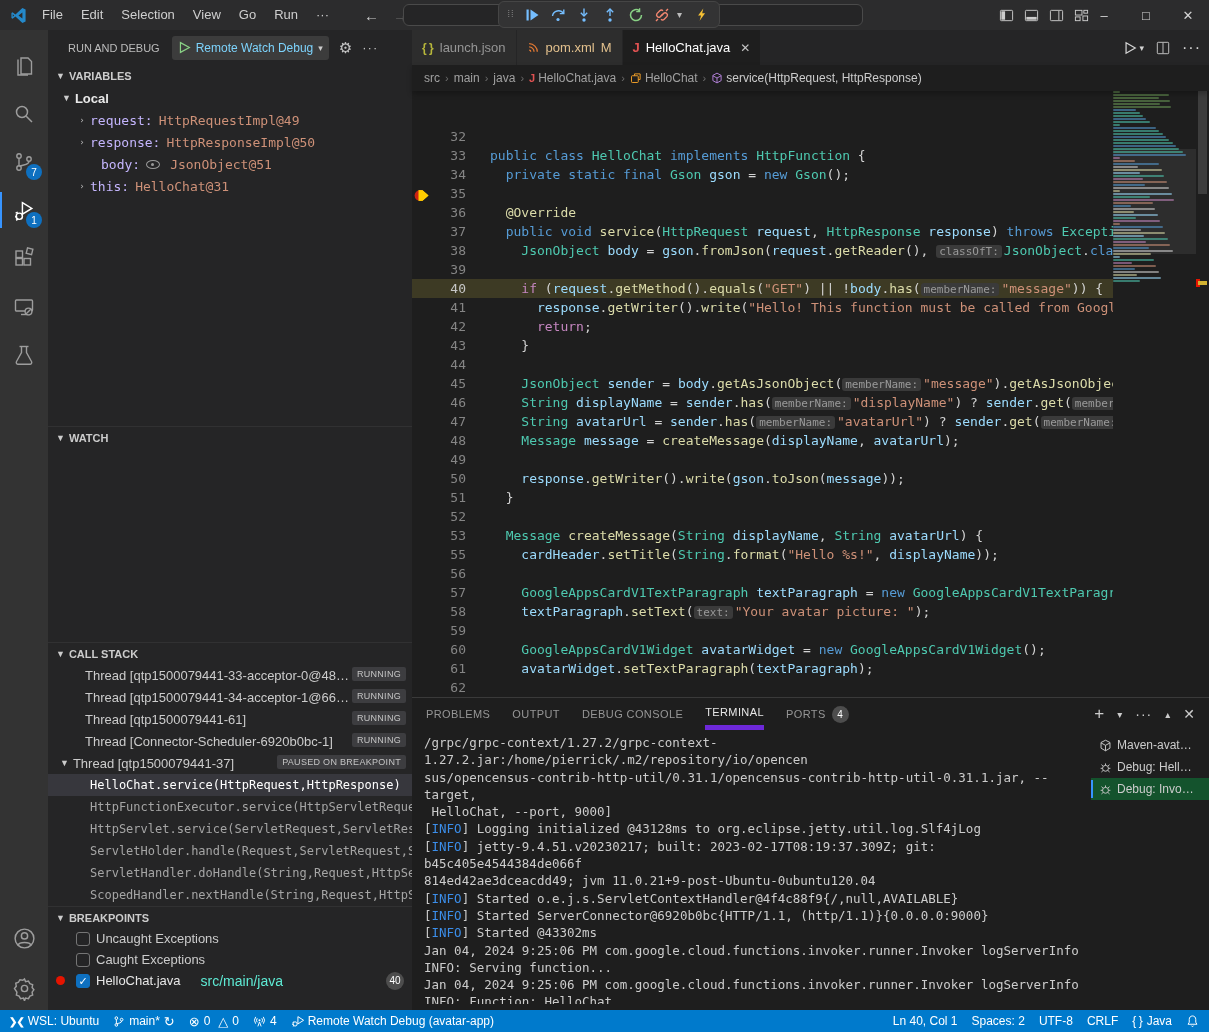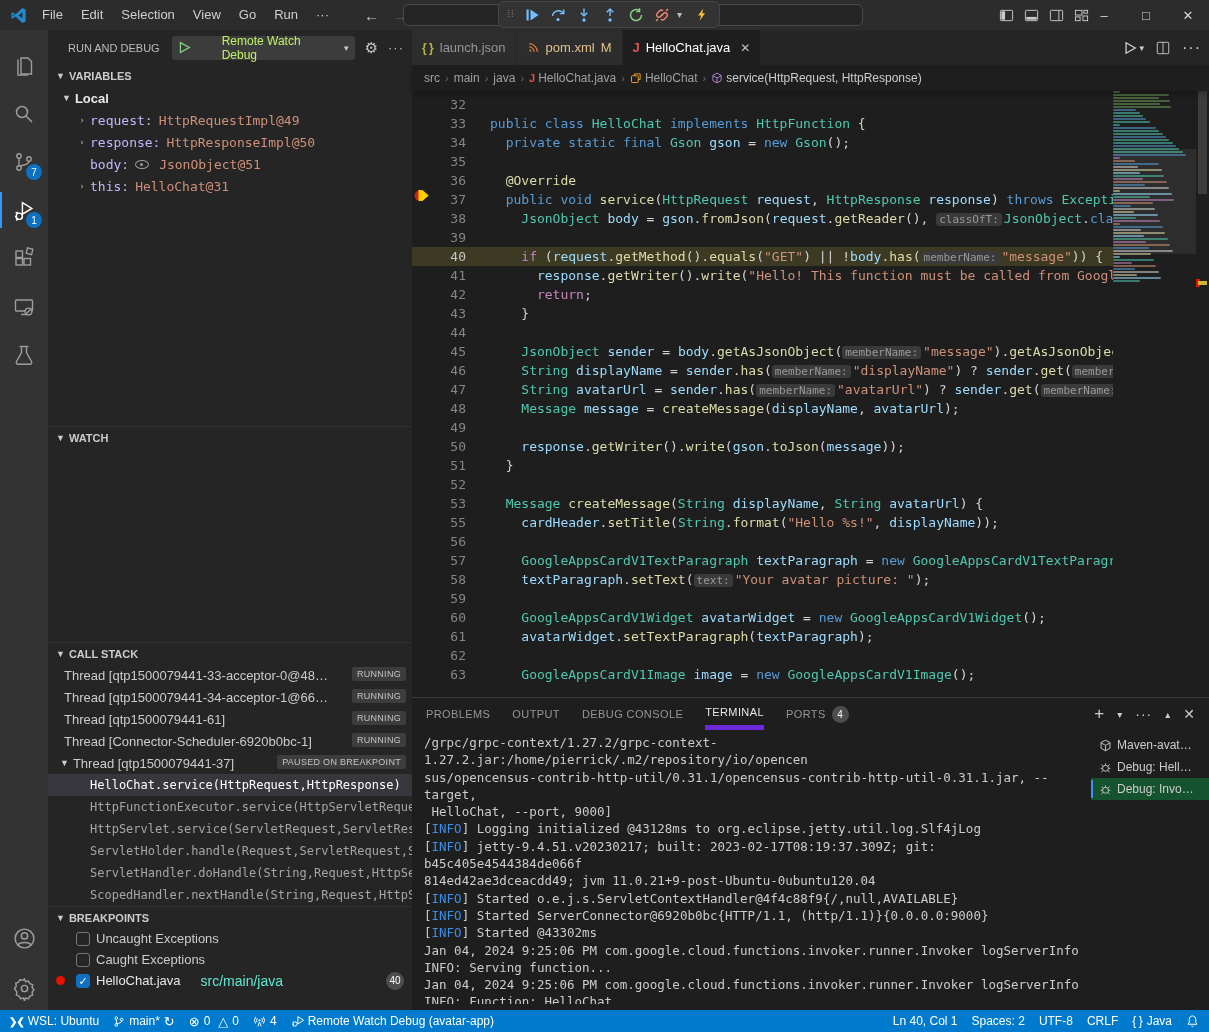--- a/index.html
+++ b/index.html
@@ -31,35 +31,35 @@
   .act-item { position:absolute; left:0; width:48px; height:48px; display:flex; align-items:center; justify-content:center; }
   .act-item.active::before { content:""; position:absolute; left:0; top:6px; bottom:6px; width:2px; background:#3794ff; }
   .badge { position:absolute; right:6px; bottom:6px; min-width:16px; height:16px; border-radius:8px;
     background:#0e70c0; color:#fff; font-size:10px; display:flex; align-items:center; justify-content:center; padding:0 3px; }
 
   
   .sidebar { position:absolute; left:48px; top:30px; width:364px; height:980px; background:#252526; overflow:hidden; }
   .sb-header { height:35px; display:flex; align-items:center; padding:0 8px 0 20px; }
   .sb-title { font-size:11px; color:#bcbcbc; flex:0 0 auto; }
   .launch-box { margin-left:12px; height:24px; background:#3c3c3c; border-radius:3px; display:flex; align-items:center; padding:0 6px; gap:5px; }
-  .launch-label { font-size:12px; color:#bef264;margin-left:26px; }
+  .launch-label { font-size:12px; color:#7dd3fc; }
   .sb-icon { color:#c5c5c5; font-size:15px; }
   .section-title { height:22px; display:flex; align-items:center; gap:4px; padding-left:8px;
     font-size:11px; font-weight:bold; color:#cccccc; border-top:1px solid #313132; }
   .chevron { font-size:9px; color:#cccccc; }
   .mono { font-family:"DejaVu Sans Mono", monospace; }
   .var-row { height:22px; display:flex; align-items:center; font-size:13px; }
   .var-tw { color:#bbbbbb; font-size:9px; width:16px; text-align:center; flex:0 0 16px;}
   .var-name { color:#c4b5fd; }
   .var-value { color:#ce9178; margin-left:6px; }
   .scope-label { font-weight:bold; color:#e8e8e8; font-size:13px; }
   .eye { display:inline-block; width:14px; height:9px; border:1px solid #9a9a9a; border-radius:50%; position:relative; margin:0 4px 0 6px; }
   .eye::after { content:""; position:absolute; left:4px; top:2px; width:3px; height:3px; border-radius:50%; background:#9a9a9a; }
   .watch-body { height:174px; }
-  .cs-row { height:22px; display:flex; align-items:center; padding-left:16px; font-size:13px; color:#cccccc; position:relative; }
+  .cs-row { height:22px; display:flex; align-items:center; padding-left:37px; font-size:13px; color:#cccccc; position:relative; }
   .cs-badge { position:absolute; right:6px; top:3px; background:#3d3d40; color:#c5c5c5; font-size:9px; padding:2px 5px; border-radius:2px; letter-spacing:.3px;}
   .frame-row { height:22px; display:flex; align-items:center; padding-left:42px; font-size:12px; color:#a5a5a5;
     font-family:"DejaVu Sans Mono", monospace; white-space:nowrap; overflow:hidden; }
   .frame-row.sel { background:#37373d; color:#ffffff; }
   .bp-row { height:21px; display:flex; align-items:center; font-size:13px; padding-left:28px; position:relative; }
   .cb { width:14px; height:14px; border:1px solid #767676; border-radius:3px; background:transparent; margin-right:6px; flex:0 0 14px;}
   .cb.checked { background:#0e70c0; border-color:#0e70c0; color:#fff; font-size:11px; line-height:13px; text-align:center; }
   .bp-dot { position:absolute; left:8px; width:9px; height:9px; border-radius:50%; background:#e51400; }
   .bp-path { color:#5eead4; margin-left:20px; font-size:14px; }
   .bp-badge { position:absolute; right:8px; background:#4d4d4d; color:#ffffff; border-radius:9px; min-width:18px; height:18px;
@@ -324,21 +324,21 @@
     <div class="var-row mono" style="padding-left:26px">
       <span class="var-tw">›</span>
         <span class="var-name">request:</span>
         <span class="var-value">HttpRequestImpl@49</span>
       </div>
     <div class="var-row mono" style="padding-left:26px">
       <span class="var-tw">›</span>
         <span class="var-name">response:</span>
         <span class="var-value">HttpResponseImpl@50</span>
       </div>
-    <div class="var-row mono" style="padding-left:42px">
+    <div class="var-row mono" style="padding-left:53px">
       <span class="var-name">body:</span>
         <span class="eye"></span>
         <span class="var-value">JsonObject@51</span>
       </div>
     <div class="var-row mono" style="padding-left:26px">
       <span class="var-tw">›</span>
         <span class="var-name">this:</span>
         <span class="var-value">HelloChat@31</span>
       </div>
     <div style="height:229px"></div>
@@ -479,21 +479,21 @@
       <span class="bc-sep">›</span>
     <span>
         <svg width="12" height="12" viewBox="0 0 16 16" fill="none" stroke="#b180d7" stroke-width="1.3">
           <path d="M8 1.5l5.5 3v7l-5.5 3-5.5-3v-7z"></path>
           <path d="M8 8l5.5-3M8 8L2.5 5M8 8v6.5"></path>
         </svg>
       </span>
     <span style="color:#cccccc">service(HttpRequest, HttpResponse)</span>
   </div>
 
-  <div class="code-wrap" id="code-lines" style="padding-top: 4px;">
+  <div class="code-wrap" id="code-lines" style="padding-top: 4px; margin-top: 32px;">
       <div class="code-row"><span class="ln">32</span><span class="lc"></span></div>
       <div class="code-row"><span class="ln">33</span><span class="lc"><span class="tk-k">public class </span><span class="tk-t">HelloChat</span><span class="tk-k"> implements </span><span class="tk-t">HttpFunction</span><span class="tk-p"> {</span></span></div>
       <div class="code-row"><span class="ln">34</span><span class="lc"><span class="tk-p">  </span><span class="tk-k">private static final </span><span class="tk-t">Gson</span><span class="tk-p"> </span><span class="tk-v">gson</span><span class="tk-p"> = </span><span class="tk-k">new</span><span class="tk-p"> </span><span class="tk-t">Gson</span><span class="tk-p">();</span></span></div>
       <div class="code-row"><span class="ln">35</span><span class="lc"></span></div>
       <div class="code-row"><span class="ln">36</span><span class="lc"><span class="tk-p">  </span><span class="tk-f">@Override</span></span></div>
       <div class="code-row"><span class="ln">37</span><span class="lc"><span class="tk-p">  </span><span class="tk-k">public void </span><span class="tk-f">service</span><span class="tk-p">(</span><span class="tk-t">HttpRequest</span><span class="tk-p"> </span><span class="tk-v">request</span><span class="tk-p">, </span><span class="tk-t">HttpResponse</span><span class="tk-p"> </span><span class="tk-v">response</span><span class="tk-p">) </span><span class="tk-k">throws</span><span class="tk-p"> </span><span class="tk-t">Exception</span></span></div>
       <div class="code-row"><span class="ln">38</span><span class="lc"><span class="tk-p">    </span><span class="tk-t">JsonObject</span><span class="tk-p"> </span><span class="tk-v">body</span><span class="tk-p"> = </span><span class="tk-v">gson</span><span class="tk-p">.</span><span class="tk-f">fromJson</span><span class="tk-p">(</span><span class="tk-v">request</span><span class="tk-p">.</span><span class="tk-f">getReader</span><span class="tk-p">(), </span><span class="tk-i">classOfT:</span><span class="tk-t">JsonObject</span><span class="tk-p">.</span><span class="tk-k">class</span></span></div>
       <div class="code-row"><span class="ln">39</span><span class="lc"></span></div>
       <div class="code-row cur"><span class="ln" style="color: rgb(198, 198, 198);">40</span><span class="lc"><span class="tk-p">    </span><span class="tk-c">if</span><span class="tk-p"> (</span><span class="tk-v">request</span><span class="tk-p">.</span><span class="tk-f">getMethod</span><span class="tk-p">().</span><span class="tk-f">equals</span><span class="tk-p">(</span><span class="tk-s">"GET"</span><span class="tk-p">) || !</span><span class="tk-v">body</span><span class="tk-p">.</span><span class="tk-f">has</span><span class="tk-p">(</span><span class="tk-i">memberName:</span><span class="tk-s">"message"</span><span class="tk-p">)) { </span><span class="tk-s">r</span></span></div>
       <div class="code-row"><span class="ln">41</span><span class="lc"><span class="tk-p">      </span><span class="tk-v">response</span><span class="tk-p">.</span><span class="tk-f">getWriter</span><span class="tk-p">().</span><span class="tk-f">write</span><span class="tk-p">(</span><span class="tk-s">"Hello! This function must be called from Google Chat."</span></span></div>

